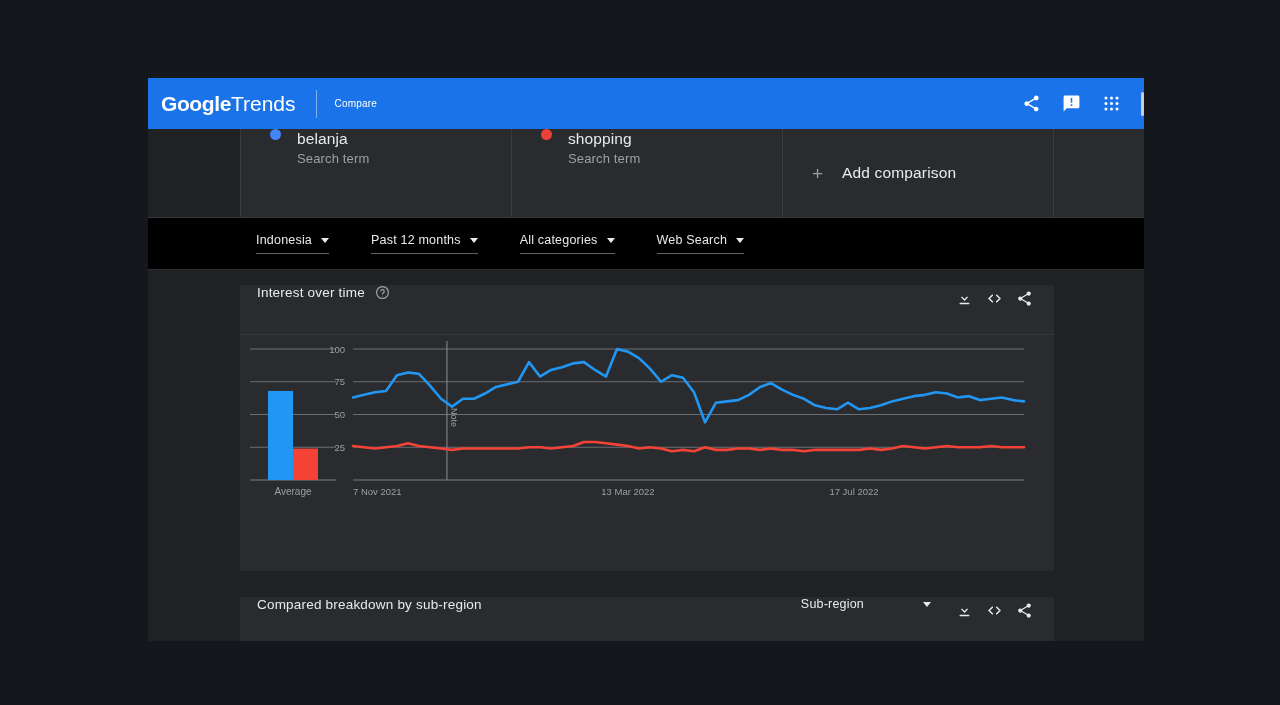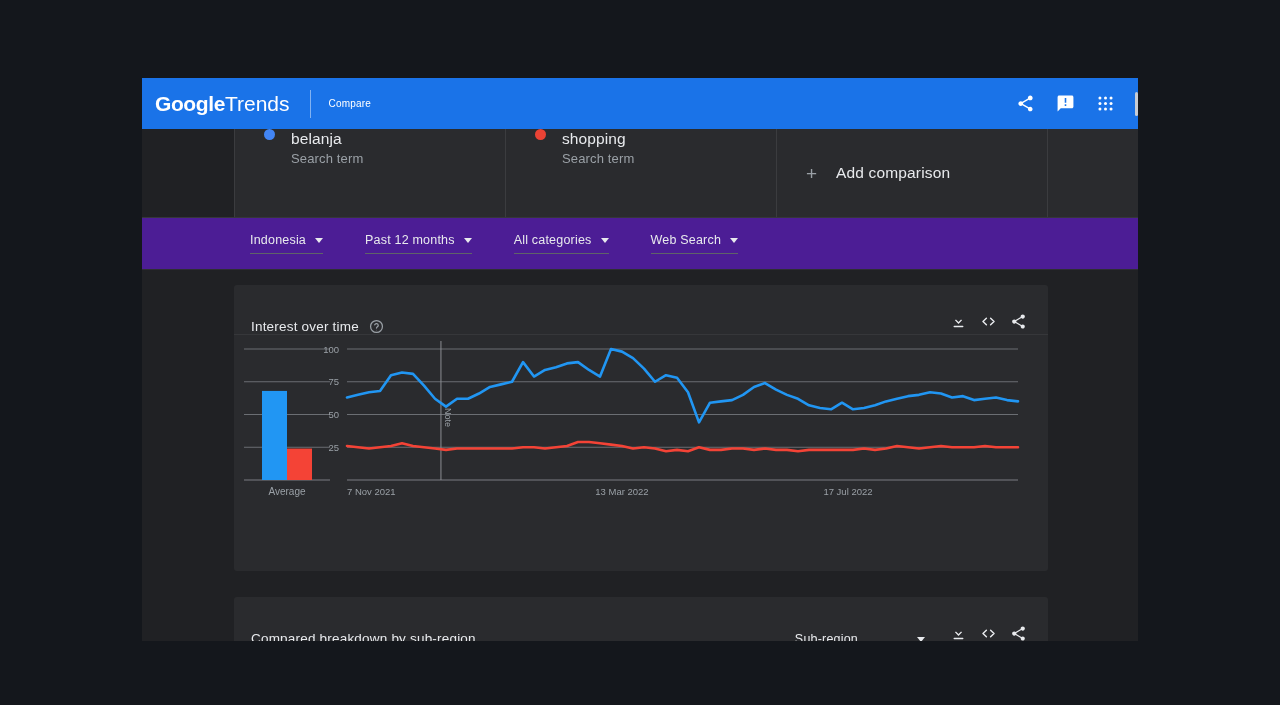--- a/index.html
+++ b/index.html
@@ -4,21 +4,21 @@
 <style>
   * { box-sizing: border-box; margin: 0; padding: 0; }
   html, body {
     width: 1280px; height: 705px;
     background: #14171c;
     font-family: "Liberation Sans", sans-serif;
     overflow: hidden;
   }
   #app-window {
     position: absolute;
-    left: 142px; top: 78px;
+    left: 148px; top: 78px;
     width: 996px; height: 563px;
     background: #202124;
     overflow: hidden;
   }
 
   
   .topbar {
     height: 51px;
     background: #1a73e8;
     display: flex; align-items: center;
@@ -105,21 +105,21 @@
   .plus-icon {
     color: #9aa0a6; font-size: 19px; font-weight: 300;
     margin-right: 19px; line-height: 1;
   }
   .add-label { color: #e8eaed; font-size: 15.5px; letter-spacing: .15px; text-align: center; }
   .terms-tail { flex: 1; background: #2a2b2e; }
 
   
   .filter-row {
     height: 52px;
-    background: #4c1d95;
+    background: #000000;
     display: flex; align-items: center;
     padding-left: 108px;
     border-bottom: 1px solid #2e2f32;
   }
   .filter {
     display: flex; align-items: center;
     color: #e8eaed; font-size: 12.5px;
     margin-right: 42px;
     border-bottom: 1px solid #5f6368;
     padding-bottom: 6px;
@@ -136,21 +136,21 @@
   
   .content { padding: 15px 0 0 92px; }
   .card {
     width: 814px;
     background: #2a2b2e;
     border-radius: 3px;
     margin-bottom: 26px;
   }
   .card-head {
     height: 50px;
-    display: flex; align-items: flex-end;
+    display: flex; align-items: flex-start;
     padding: 0 17px 0 17px;
     border-bottom: 1px solid #36373a;
   }
   .card-title {
     color: #e8eaed; font-size: 13.5px; letter-spacing: .2px;
   }
   .help-icon {
     margin-left: 10px; width: 15px; height: 15px;
     display: flex; align-items: center; justify-content: center;
     cursor: pointer;

